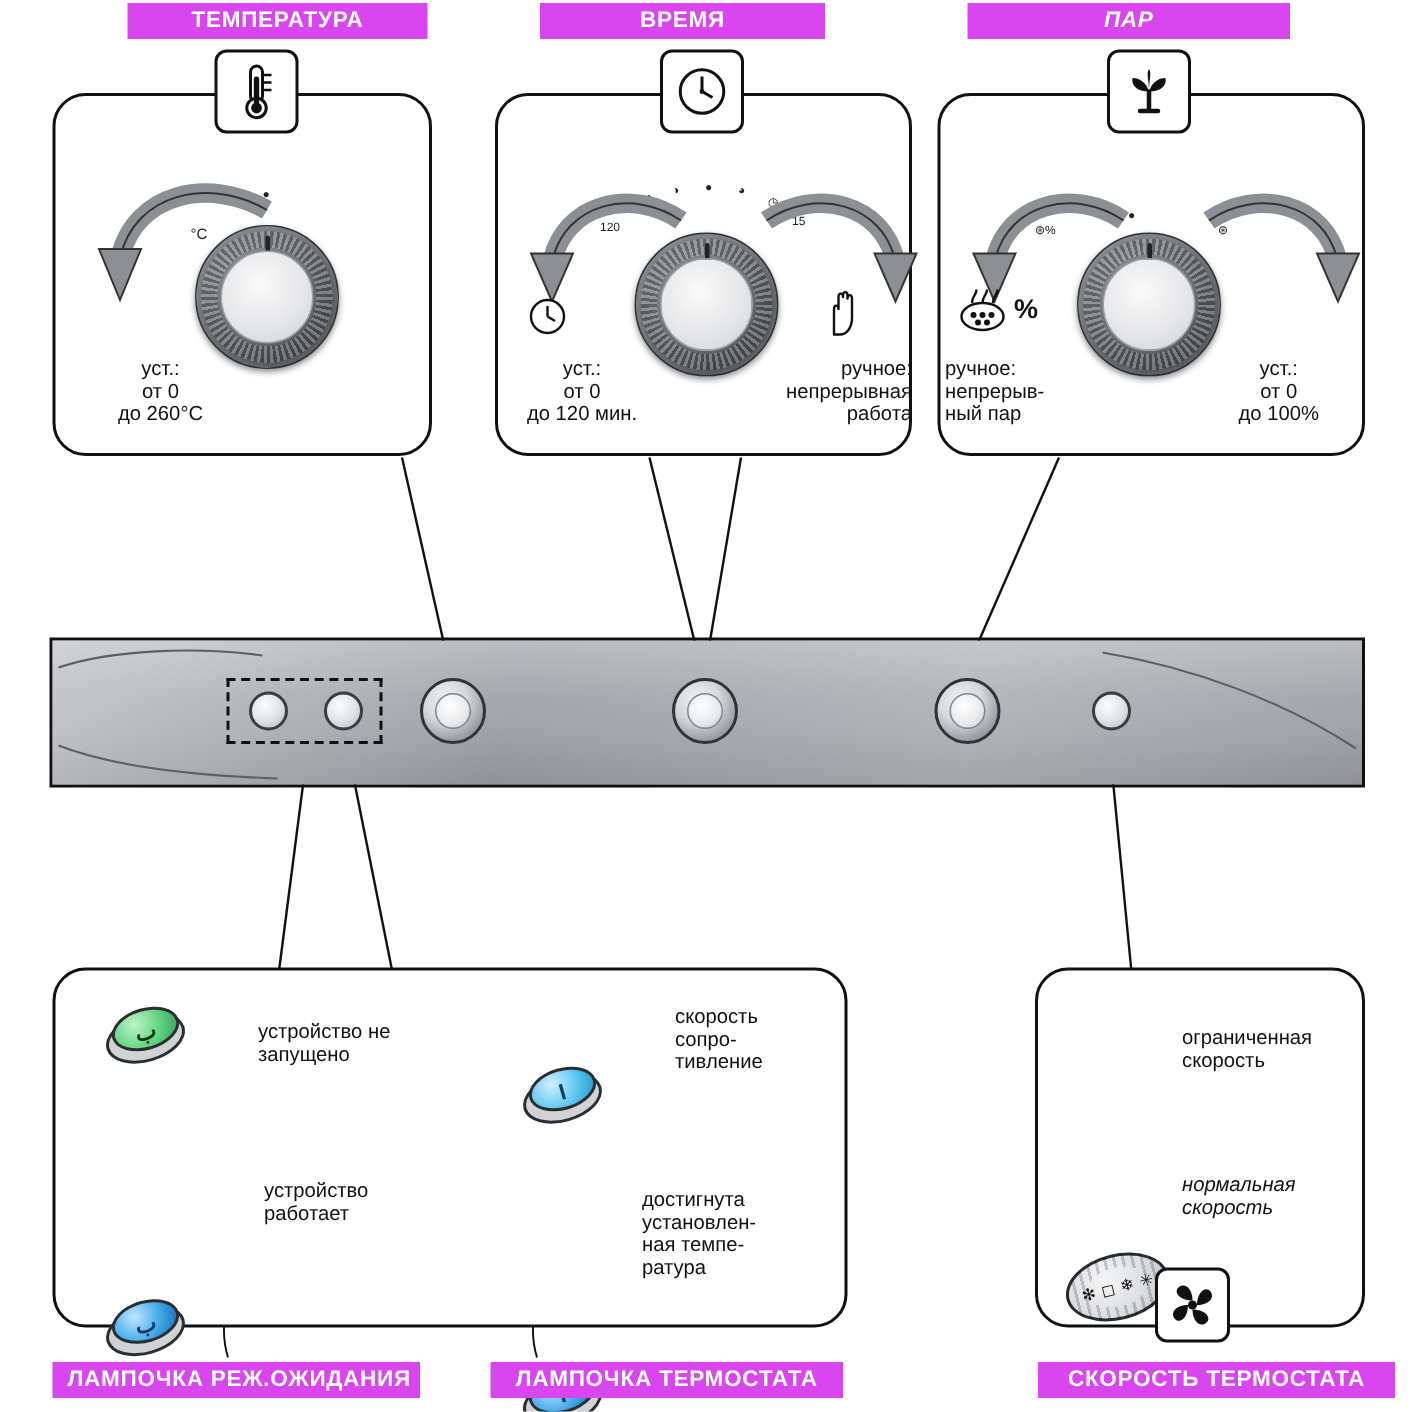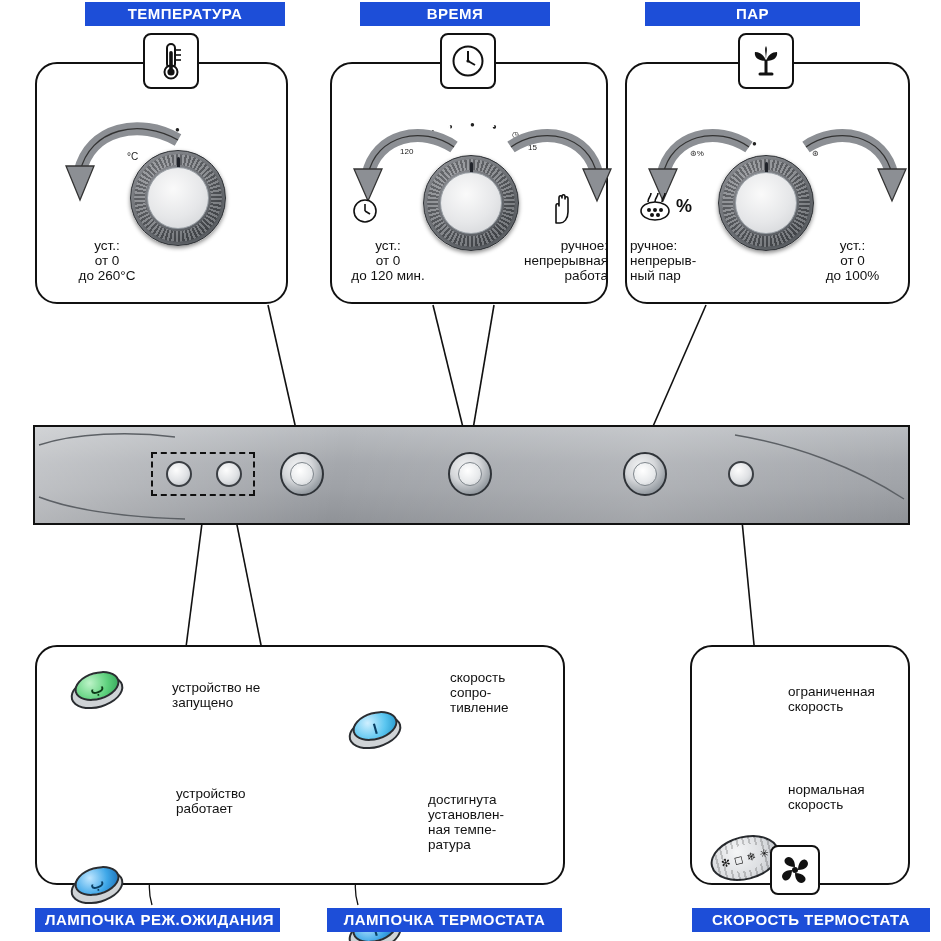--- a/index.html
+++ b/index.html
@@ -8,21 +8,21 @@
     background:#ffffff;
     font-family:"Liberation Sans", sans-serif;
     color:#111;
     position:relative;
     overflow:hidden;
   }
   .abs{position:absolute;}
 
   
   .blk{
-    background:#1d4ed8;color:#fff;
+    background:#d946ef;color:#fff;
     font-size:15px;font-weight:700;
     letter-spacing:.5px;
     text-align:center;
     padding:3px 10px 4px;
     white-space:nowrap;
   }
 
   
   .panel{
     border:2px solid #111;
@@ -190,21 +190,21 @@
   <path d="M740,500 L755,655" stroke="#111" stroke-width="1.6" fill="none"></path>
 
   <path d="M95,735 C125,755 150,760 175,745 M95,735 C80,760 78,790 92,812
            M92,812 C120,810 150,818 168,838 M168,838 C150,862 146,885 152,905" stroke="#111" stroke-width="1.3" fill="none"></path>
   <path d="M300,735 C330,752 358,757 382,742 M300,735 C286,760 283,790 297,812
            M297,812 C326,810 356,818 374,838 M374,838 C356,862 352,885 358,905" stroke="#111" stroke-width="1.3" fill="none"></path>
 </svg>
 
 <div class="abs blk" style="left:85px;top:2px;width:180px;">ТЕМПЕРАТУРА</div>
 <div class="abs blk" style="left:360px;top:2px;width:170px;">ВРЕМЯ</div>
-<div class="abs blk" style="left:645px;top:2px;width:195px;">ПАР</div>
+<div class="abs blk" style="left:645px;top:2px;width:195px;font-style:italic;">ПАР</div>
 
 <div class="abs panel" style="left:35px;top:62px;width:253px;height:242px;"></div>
 <div class="abs iconbox" style="left:143px;top:33px;">
   <svg width="30" height="40" viewBox="0 0 30 40">
     <rect x="11" y="3" width="8" height="24" rx="4" fill="#fff" stroke="#111" stroke-width="2"></rect>
     <circle cx="15" cy="31" r="6.5" fill="#fff" stroke="#111" stroke-width="2"></circle>
     <rect x="13.2" y="10" width="3.6" height="19" rx="1.8" fill="#111"></rect>
     <circle cx="15" cy="31" r="3.6" fill="#111"></circle>
     <line x1="20" y1="9" x2="25" y2="9" stroke="#111" stroke-width="1.6"></line>
     <line x1="20" y1="14" x2="25" y2="14" stroke="#111" stroke-width="1.6"></line>
@@ -400,21 +400,21 @@
   <div class="sy">
       <span>✻</span>
       <span>◻</span>
       <span>❄</span>
       <span>✳</span>
     </div>
 </div>
 <div class="abs cap" style="left:788px;top:684px;width:120px;white-space:pre-line;">ограниченная
 скорость</div>
 
-<div class="abs cap" style="left:788px;top:782px;width:120px;white-space:pre-line;">нормальная
+<div class="abs cap" style="left:788px;top:782px;width:120px;white-space:pre-line;font-style:italic;">нормальная
 скорость</div>
 
 <div class="abs fanbox" style="left:770px;top:845px;">
   <svg width="34" height="34" viewBox="0 0 34 34">
     <circle cx="17" cy="17" r="3" fill="#111"></circle>
     <path d="M17,14 C17,6 12,2 8,5 C4,8 8,14 17,14 Z" fill="#111"></path>
     <path d="M20,17 C28,17 32,12 29,8 C26,4 20,8 20,17 Z" fill="#111"></path>
     <path d="M17,20 C17,28 22,32 26,29 C30,26 26,20 17,20 Z" fill="#111"></path>
     <path d="M14,17 C6,17 2,22 5,26 C8,30 14,26 14,17 Z" fill="#111"></path>
   </svg>

